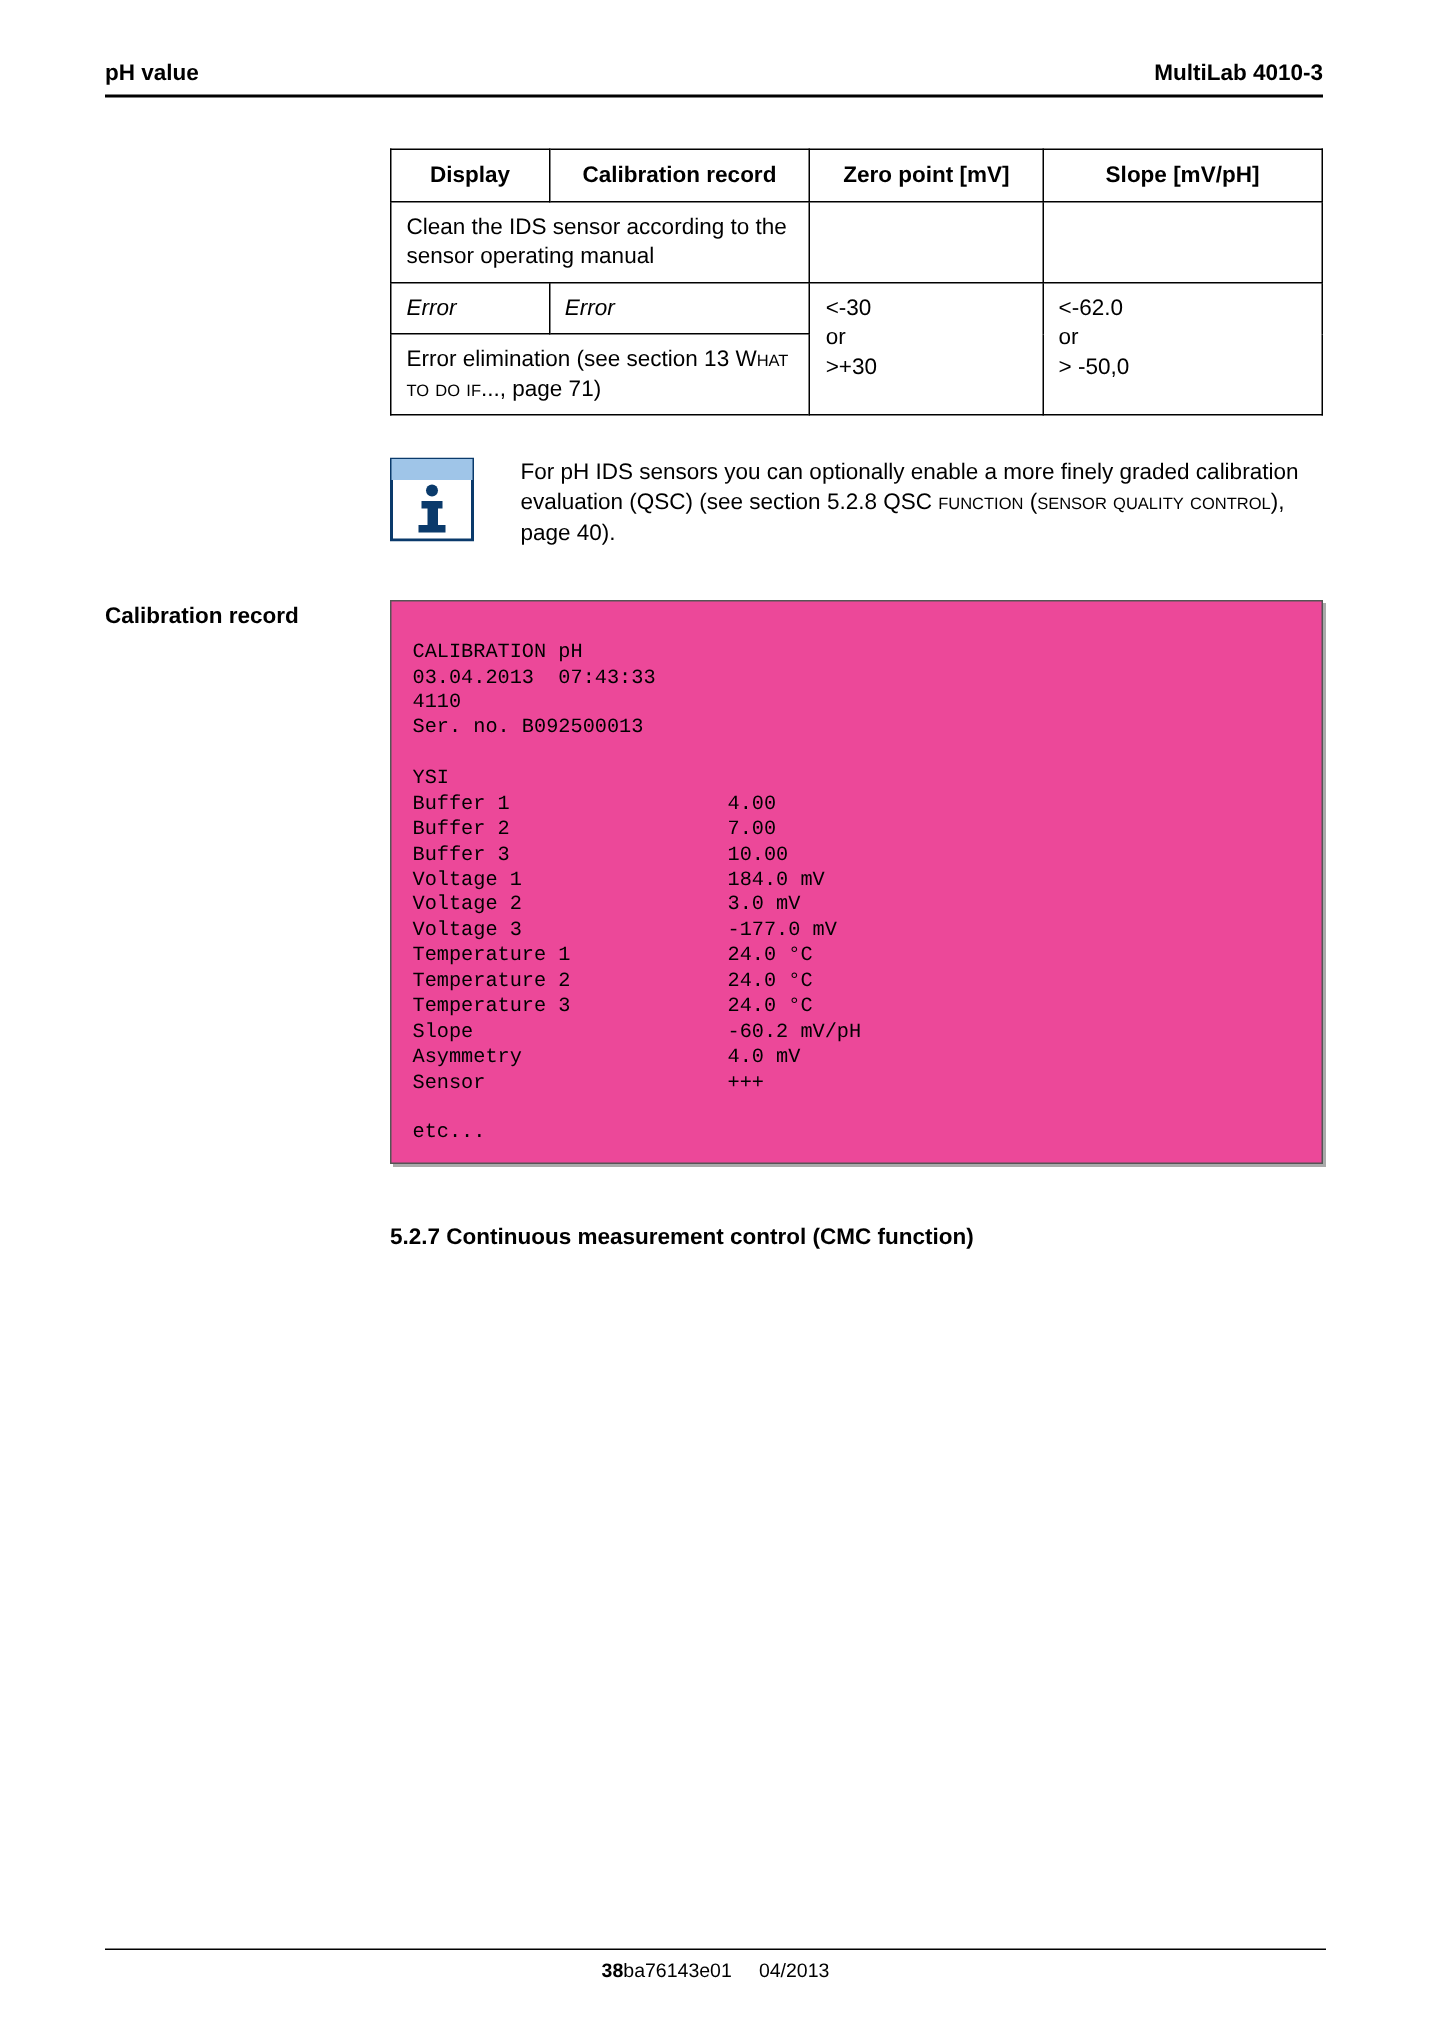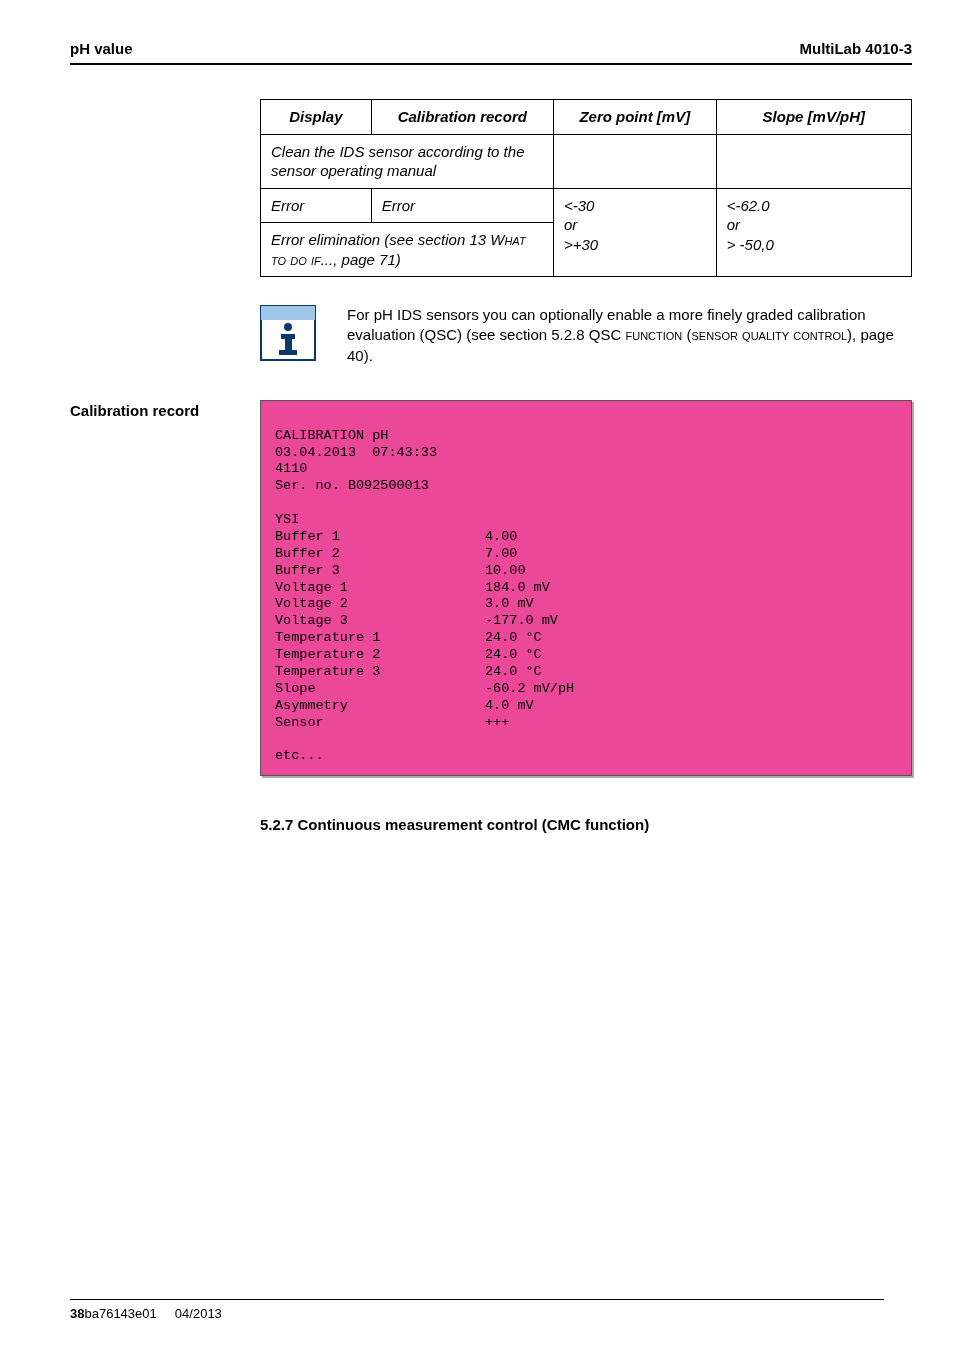--- a/index.html
+++ b/index.html
@@ -8,21 +8,21 @@
     font-family: Arial, Helvetica, sans-serif;
     font-size: 15px;
     color: #000;
     background: #fff;
   }
   .page {
     width: 954px;
     min-height: 1351px;
     margin: 0 auto;
     position: relative;
-    padding: 40px 42px 40px 70px;
+    padding: 40px 72px 40px 70px;
   }
   .header {
     display: flex;
     justify-content: space-between;
     font-weight: bold;
     font-size: 15px;
     margin-bottom: 6px;
   }
   .hr-top {
     height: 2px;
@@ -38,21 +38,20 @@
     margin-bottom: 28px;
     table-layout: fixed;
   }
   table.cal th, table.cal td {
     border: 1px solid #000;
     padding: 7px 10px;
     text-align: left;
     vertical-align: top;
     font-size: 15px;
     line-height: 1.3;
-    font-style: italic;
   }
   table.cal th {
     font-weight: bold;
     text-align: center;
   }
   table.cal th:nth-child(1) { width: 17%; }
   table.cal th:nth-child(2) { width: 28%; }
   table.cal th:nth-child(3) { width: 25%; }
   table.cal th:nth-child(4) { width: 30%; }
   .italic { font-style: italic; }
@@ -105,21 +104,21 @@
 
   .footer {
     position: absolute;
     bottom: 30px;
     left: 70px;
     right: 70px;
   }
   .hr-bot { height: 1.5px; background: #000; margin-bottom: 6px; }
   .footer-row {
     display: flex;
-    justify-content: flex-start;
+    justify-content: center;
     font-size: 13px;
   }
 </style>
 </head>
 <body>
 
 <div class="page">
 
   <div class="header">
     <span>pH value</span>

